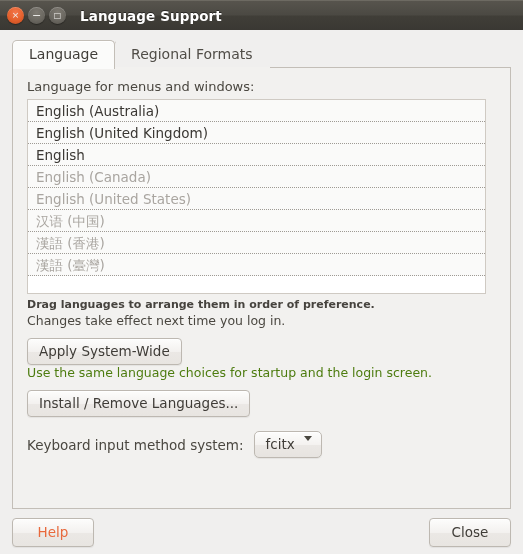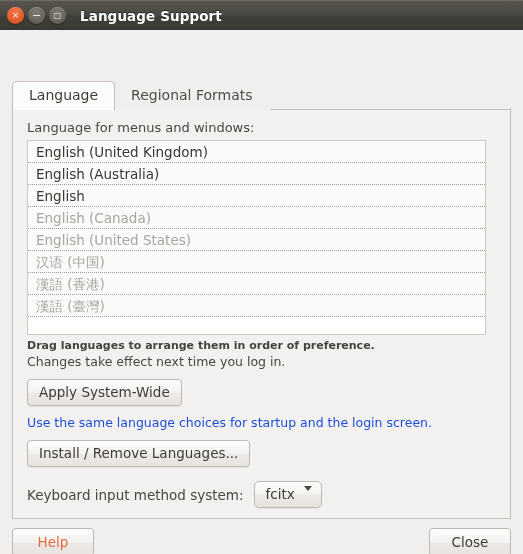--- a/index.html
+++ b/index.html
@@ -83,26 +83,25 @@
     padding: 10px 12px 0 12px;
     box-sizing: border-box;
     display: flex;
     flex-direction: column;
     position: relative;
   }
 
   
   .tabstrip {
     display: flex;
-    align-items: flex-start;
+    align-items: flex-end;
     height: 28px;
     flex: 0 0 28px;
     position: relative;
     z-index: 2;
-    margin-top: 41px;
   }
   .tab {
     font-size: 14px;
     color: #504d47;
     padding: 4px 16px 5px 16px;
     box-sizing: border-box;
     height: 28px;
     line-height: 19px;
     border: 1px solid #c3beb7;
     border-bottom: none;
@@ -183,22 +182,21 @@
     color: #46433e;
     margin-top: 4px;
   }
   .hint {
     font-size: 12.5px;
     color: #4a4740;
     margin-top: 2px;
   }
   .hint-below {
     font-size: 12.5px;
-    color: #1d4ed8;
-    margin-top: 9px;
+    color: #4d7c0f;
   }
 
   
   .btn {
     display: inline-block;
     font-size: 13.5px;
     color: #3f3c37;
     background: linear-gradient(to bottom, #fdfdfc 0%, #f3f1ef 50%, #ebe8e5 51%, #e8e5e1 100%);
     border: 1px solid #bdb8b1;
     border-radius: 4px;
@@ -293,22 +291,22 @@
         <span>Regional Formats</span>
       </div>
       <div class="tab-filler"></div>
     </div>
 
     <div class="tabpanel">
 
       <div class="section-label">Language for menus and windows:</div>
 
       <div class="langlist">
+        <div class="langrow enabled">English (Australia)</div>
         <div class="langrow enabled">English (United Kingdom)</div>
-        <div class="langrow enabled">English (Australia)</div>
         <div class="langrow enabled">English</div>
         <div class="langrow disabled">English (Canada)</div>
         <div class="langrow disabled">English (United States)</div>
         <div class="langrow disabled">汉语 (中国)</div>
         <div class="langrow disabled">漢語 (香港)</div>
         <div class="langrow disabled">漢語 (臺灣)</div>
         <div class="langrow empty"></div>
       </div>
 
       <div class="hint-strong">Drag languages to arrange them in order of preference.</div>

